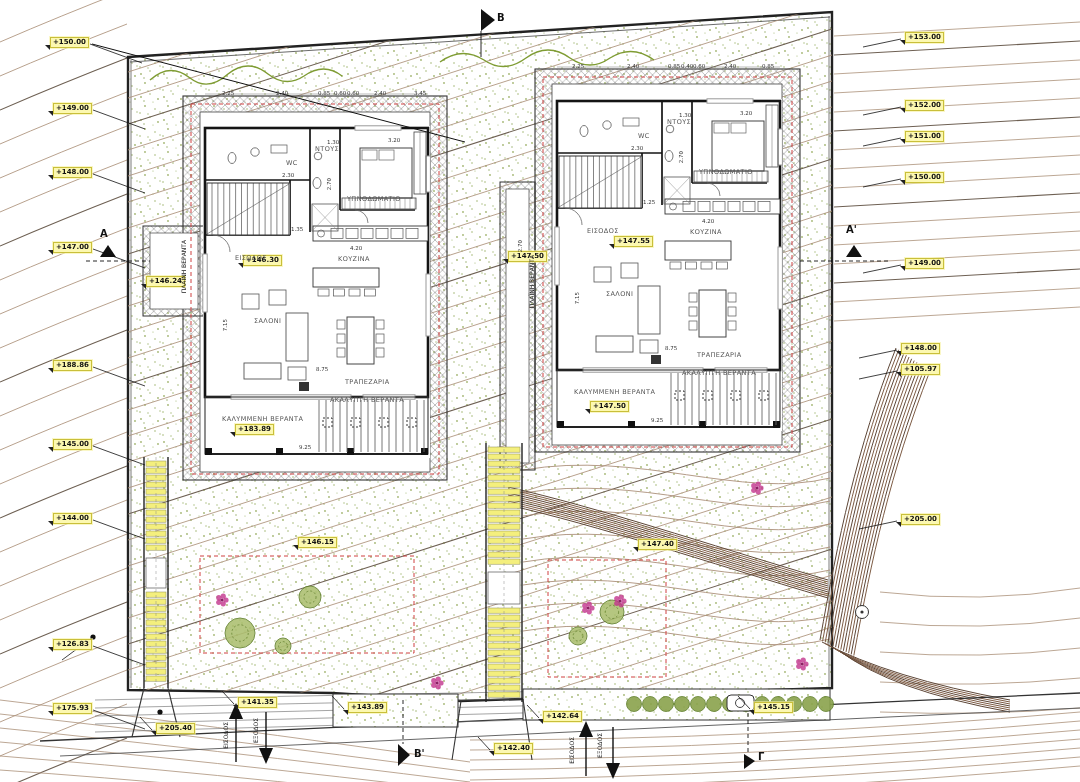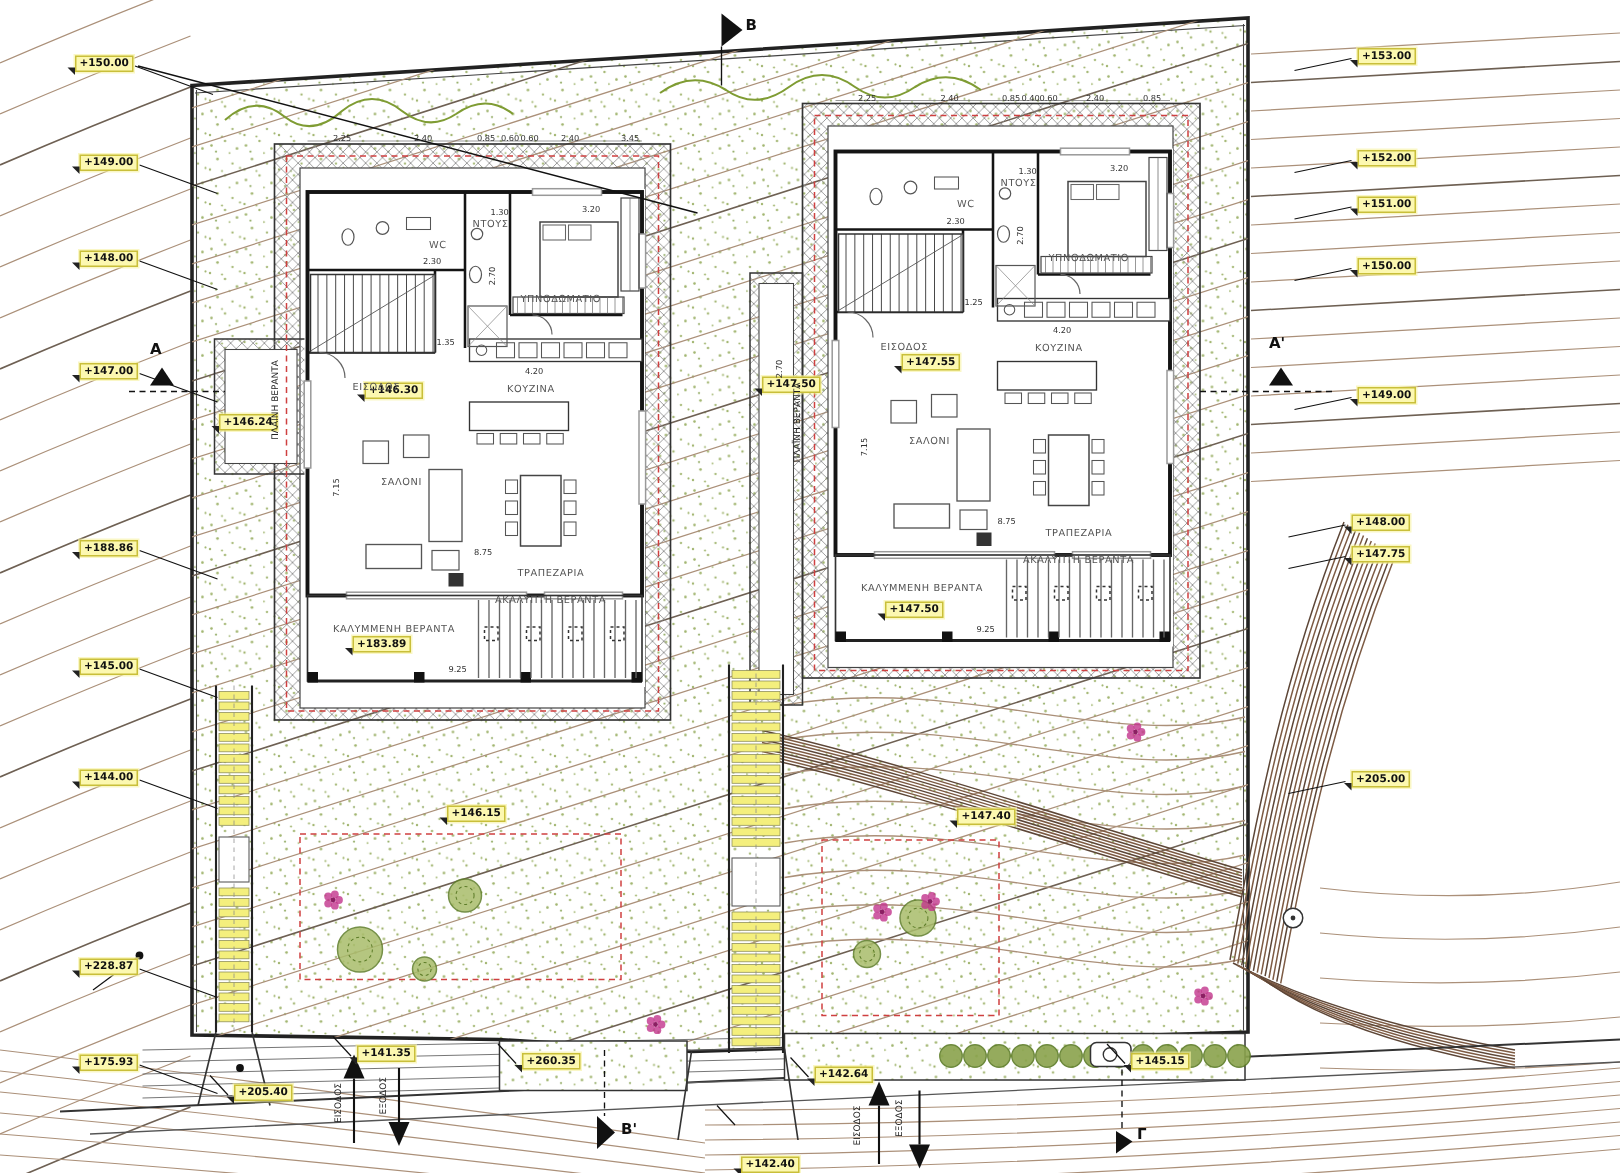--- a/index.html
+++ b/index.html
@@ -632,41 +632,41 @@
       </g>
 </svg>
   <div id="anno">
       <div class="chip" style="left: 50px; top: 37px;">+150.00</div>
       <div class="chip" style="left: 53px; top: 103px;">+149.00</div>
       <div class="chip" style="left: 53px; top: 167px;">+148.00</div>
       <div class="chip" style="left: 53px; top: 242px;">+147.00</div>
       <div class="chip" style="left: 53px; top: 360px;">+188.86</div>
       <div class="chip" style="left: 53px; top: 439px;">+145.00</div>
       <div class="chip" style="left: 53px; top: 513px;">+144.00</div>
-      <div class="chip" style="left: 53px; top: 639px;">+228.87</div>
+      <div class="chip" style="left: 53px; top: 639px;">+126.83</div>
       <div class="chip" style="left: 53px; top: 703px;">+175.93</div>
       <div class="chip" style="left: 905px; top: 32px; text-align: right;">+153.00</div>
       <div class="chip" style="left: 905px; top: 100px;">+152.00</div>
       <div class="chip" style="left: 905px; top: 131px;">+151.00</div>
       <div class="chip" style="left: 905px; top: 172px;">+150.00</div>
       <div class="chip" style="left: 905px; top: 258px;">+149.00</div>
       <div class="chip" style="left: 901px; top: 343px;">+148.00</div>
-      <div class="chip" style="left: 901px; top: 364px;">+147.75</div>
+      <div class="chip" style="left: 901px; top: 364px;">+105.97</div>
       <div class="chip" style="left: 901px; top: 514px;">+205.00</div>
       <div class="chip" style="left: 156px; top: 723px;">+205.40</div>
       <div class="chip" style="left: 238px; top: 697px;">+141.35</div>
-      <div class="chip" style="left: 348px; top: 702px;">+260.35</div>
-      <div class="chip" style="left: 494px; top: 743px; margin-top: 28px;">+142.40</div>
+      <div class="chip" style="left: 348px; top: 702px;">+143.89</div>
+      <div class="chip" style="left: 494px; top: 743px;">+142.40</div>
       <div class="chip" style="left: 543px; top: 711px;">+142.64</div>
       <div class="chip" style="left: 754px; top: 702px;">+145.15</div>
       <div class="chip" style="left: 243px; top: 255px;">+146.30</div>
       <div class="chip" style="left: 146px; top: 276px;">+146.24</div>
       <div class="chip" style="left: 235px; top: 424px;">+183.89</div>
       <div class="chip" style="left: 298px; top: 537px;">+146.15</div>
-      <div class="chip" style="left: 601px; top: 236px;">+147.55</div>
+      <div class="chip" style="left: 614px; top: 236px;">+147.55</div>
       <div class="chip" style="left: 508px; top: 251px;">+147.50</div>
       <div class="chip" style="left: 590px; top: 401px;">+147.50</div>
       <div class="chip" style="left: 638px; top: 539px;">+147.40</div>
       <div class="room" style="left: 286px; top: 160px;">WC</div>
       <div class="room" style="left: 315px; top: 146px;">ΝΤΟΥΣ</div>
       <div class="room" style="left: 347px; top: 196px;">ΥΠΝΟΔΩΜΑΤΙΟ</div>
       <div class="room" style="left: 235px; top: 255px;">ΕΙΣΟΔΟΣ</div>
       <div class="room" style="left: 338px; top: 256px;">ΚΟΥΖΙΝΑ</div>
       <div class="room" style="left: 254px; top: 318px;">ΣΑΛΟΝΙ</div>
       <div class="room" style="left: 345px; top: 379px;">ΤΡΑΠΕΖΑΡΙΑ</div>

